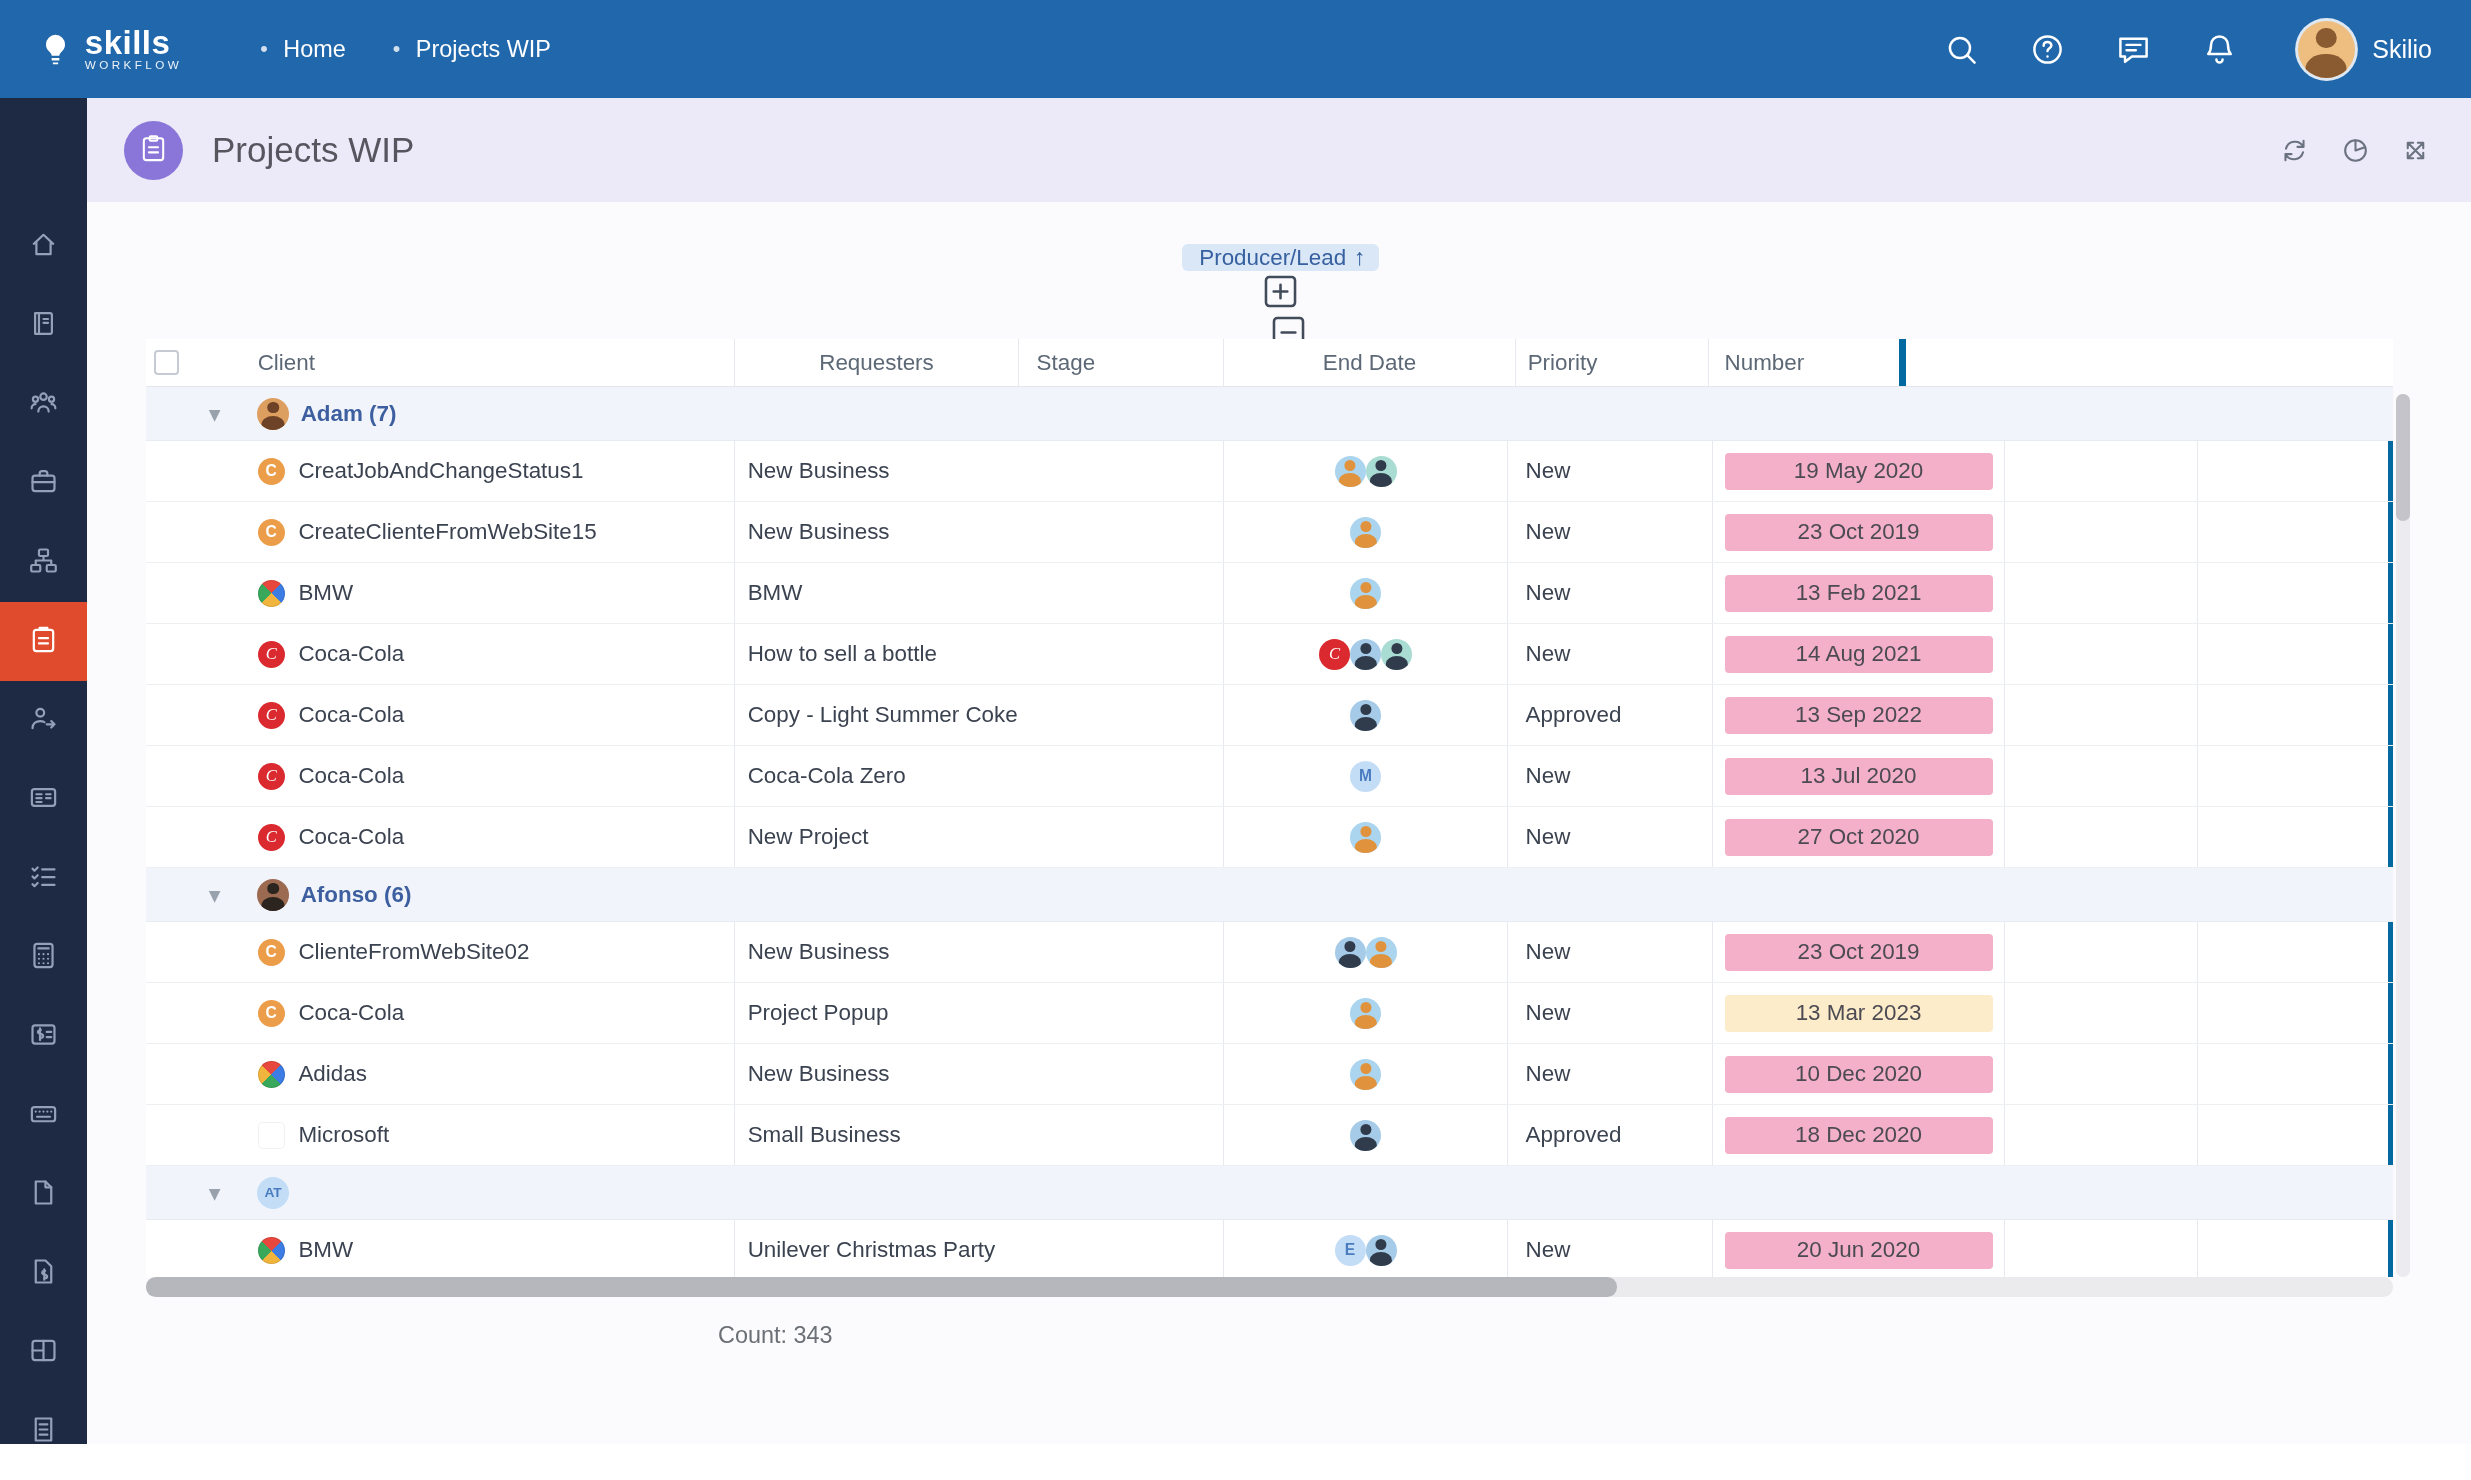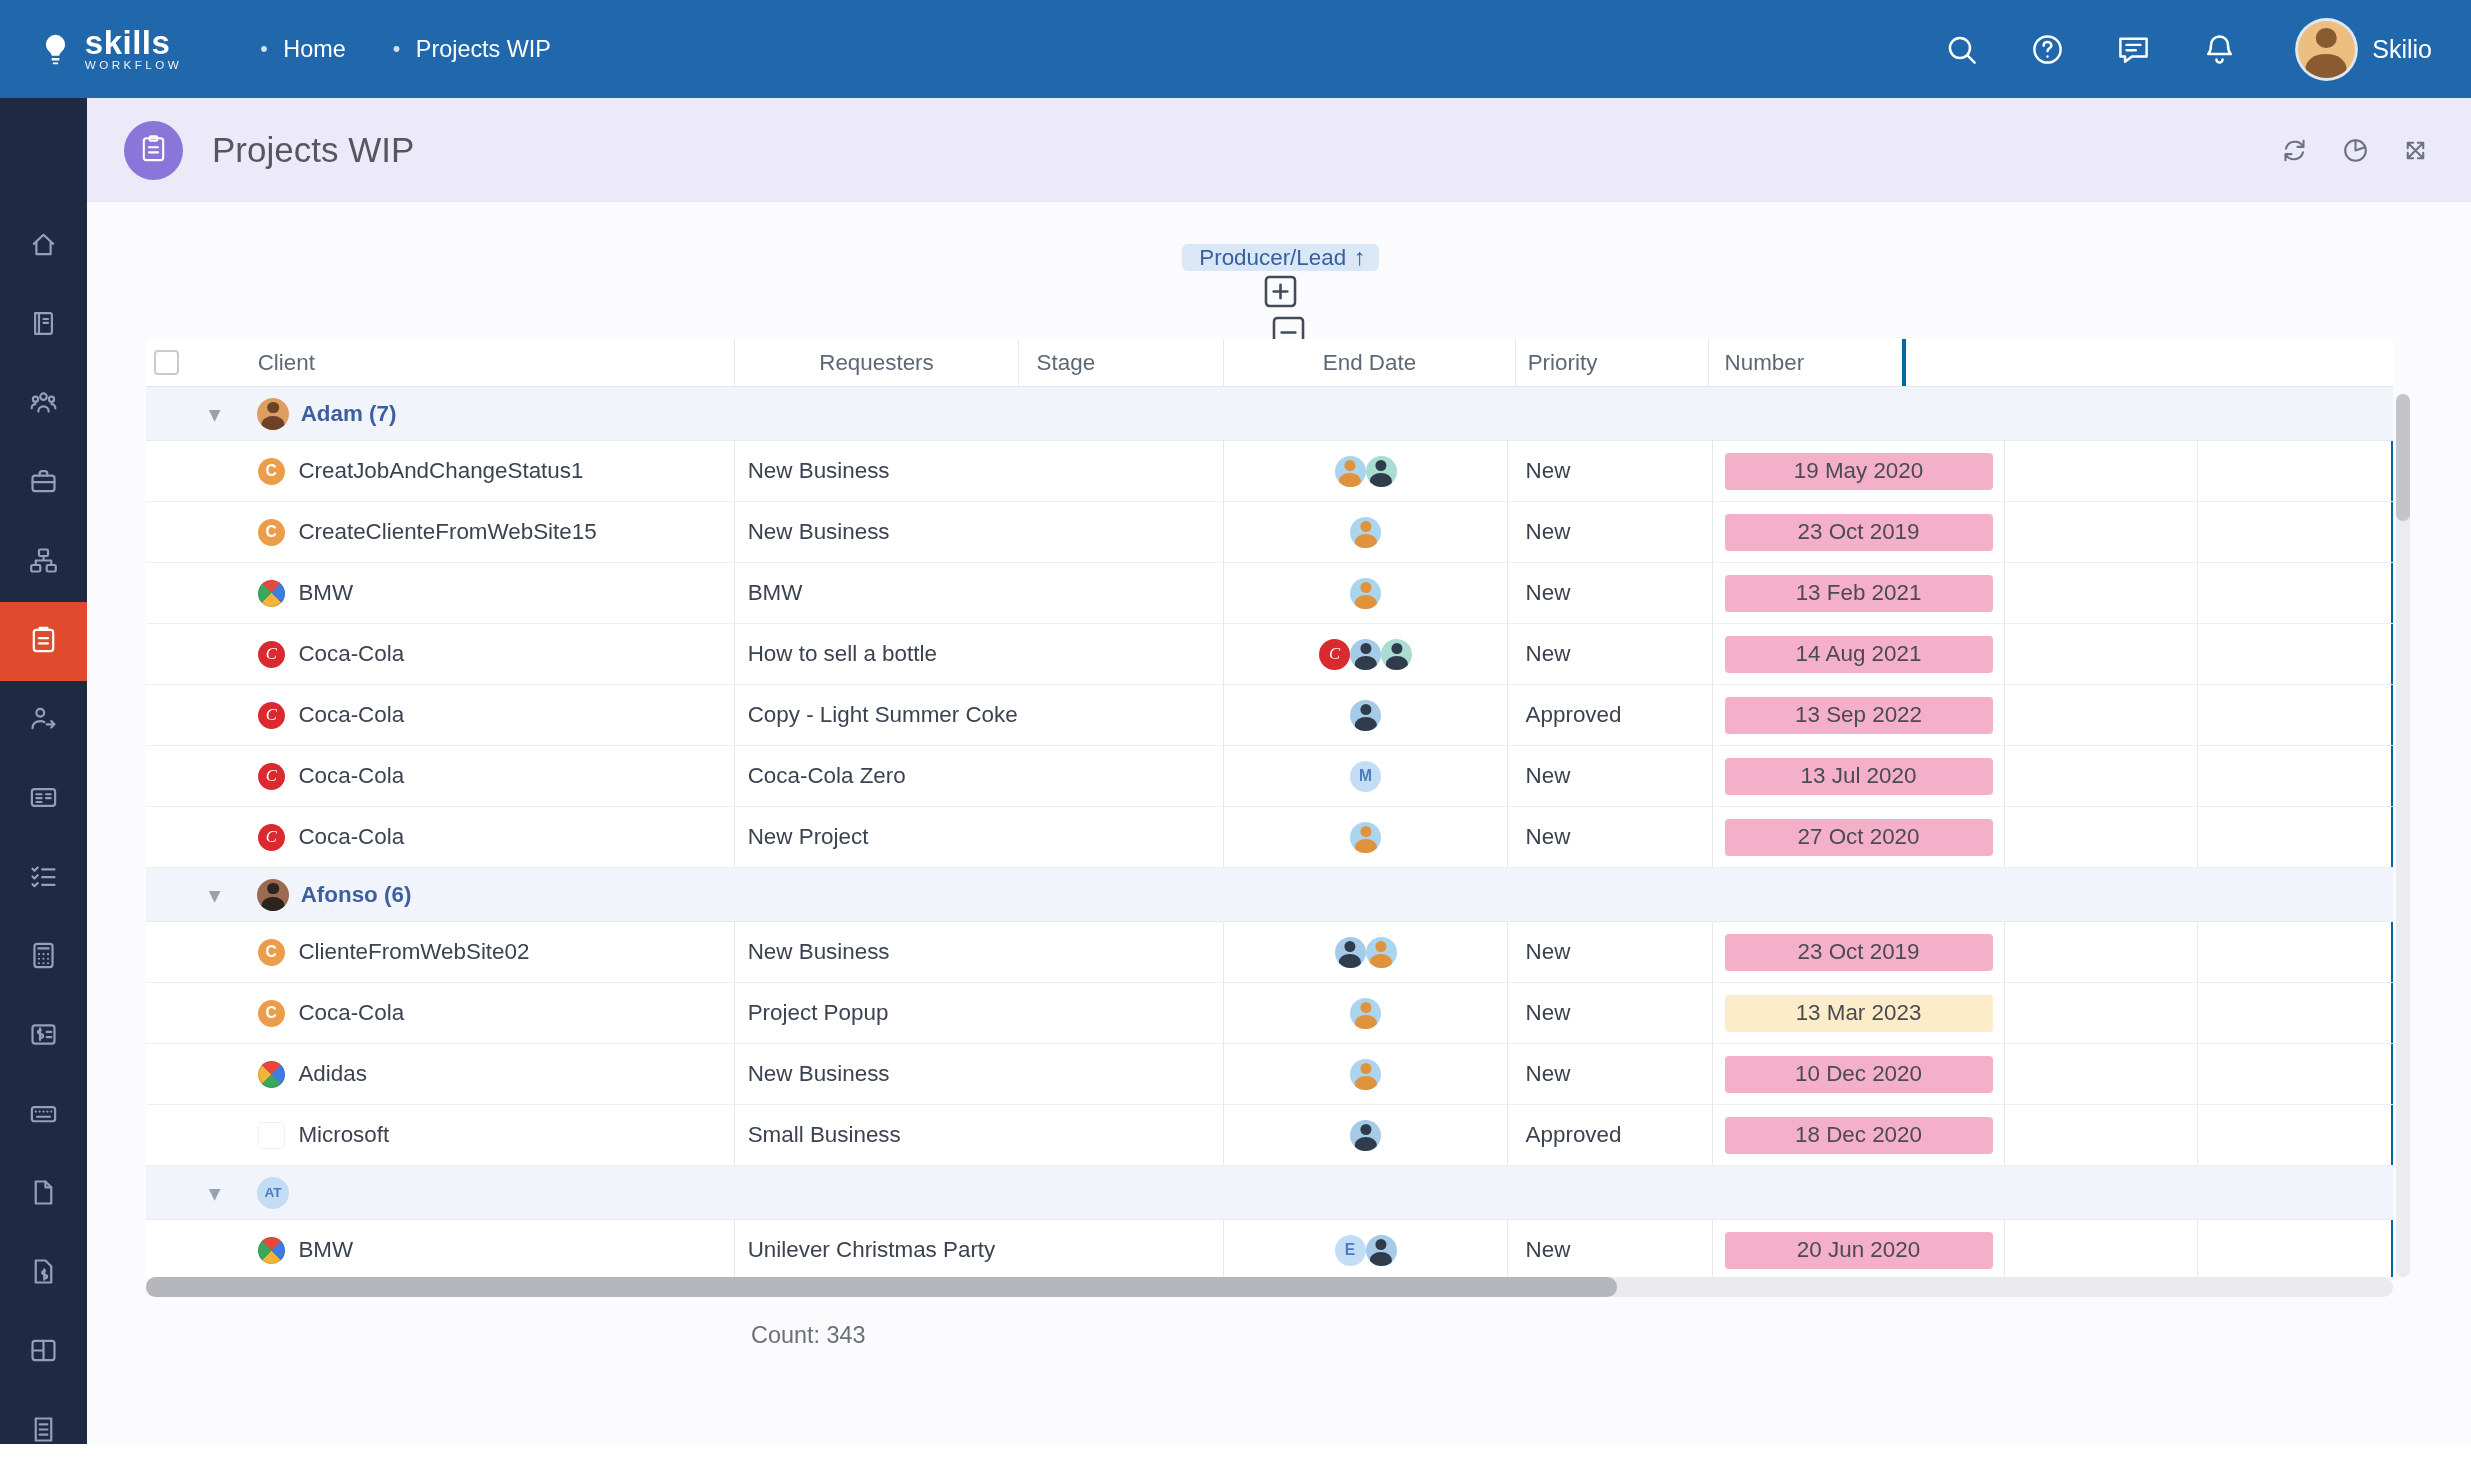--- a/index.html
+++ b/index.html
@@ -63,21 +63,21 @@
     background:#fff; color:#4a5568; display:flex; align-items:center; justify-content:center; cursor:pointer; }
 
   
   .table { position:absolute; top:137px; left:59px; width:2247px; background:#fff; }
   .thead { display:flex; height:48px; align-items:center; border-bottom:1px solid #e3e6ea;
     font-size:22.4px; color:#5d6876; background:#fff; }
   .c0{width:99px;flex:0 0 auto;} .c1{width:489px;flex:0 0 auto;} .c2{width:489px;flex:0 0 auto;}
   .c3{width:284px;flex:0 0 auto;} .c4{width:205px;flex:0 0 auto;} .c5{width:292px;flex:0 0 auto;}
   .c6{width:193px;flex:0 0 auto;} .c7{width:198px;flex:0 0 auto;}
   .th,.td { height:100%; display:flex; align-items:center; overflow:hidden; white-space:nowrap; }
-  .bl { border-left:1px solid #e6e9ed; } .br { border-right:4px solid #0369a1; }
+  .bl { border-left:1px solid #e6e9ed; } .br { border-right:7px solid #0369a1; }
   .pl1{padding-left:12.7px;} .pl2{padding-left:17.6px;} .pl3{padding-left:11.7px;} .pl4{padding-left:15.6px;}
   .centered { justify-content:center; }
   .cb { width:25px; height:25px; border:2px solid #c6cbd3; border-radius:3.9px; background:#fff; margin-left:7.8px; cursor:pointer; }
 
   .tbody { height:890px; overflow:hidden; }
   .group-row { height:54px; background:#f1f5fb; display:flex; align-items:center;
     padding-left:54px; border-bottom:1px solid #e7ebf2; cursor:pointer; }
   .caret { width:29px; text-align:center; color:#98a1ac; font-size:23.4px; cursor:pointer; }
   .gav { margin-left:28px; width:32px; height:32px; border-radius:50%; flex:0 0 auto; }
   .group-label { margin-left:11.7px; font-size:22.4px; font-weight:600; color:#3d5fa0; }
@@ -117,21 +117,21 @@
     font-size:22.4px; color:#4c4a52; }
   .badge-pink { background:#f3b0c8; }
   .badge-yellow { background:#fcecca; }
 
   
   .vscroll { position:absolute; left:2309px; top:192px; width:13.7px; height:883px; background:#ececf0; border-radius:6.8px; }
   .vthumb { position:absolute; top:0; left:0; width:13.7px; height:127px; background:#c4c4ca; border-radius:6.8px; cursor:pointer; }
   .hscroll { position:absolute; left:59px; top:1075px; width:2247px; height:19.5px; background:#ebebee; border-radius:9.8px; }
   .hthumb { position:absolute; top:0; left:0; width:1471px; height:19.5px; background:#b6b6bd; border-radius:9.8px; cursor:pointer; }
 
-  .count { position:absolute; left:664px; top:1120px; font-size:23.4px; color:#6b7076; }
+  .count { position:absolute; left:631px; top:1120px; font-size:23.4px; color:#6b7076; }
 </style>
 </head>
 <body>
 
 <div class="app">
 
   <header class="navbar">
     <div class="logo">
       <span class="logo-bulb">
         <svg width="37" height="37" viewBox="0 0 24 24" fill="#fff">

